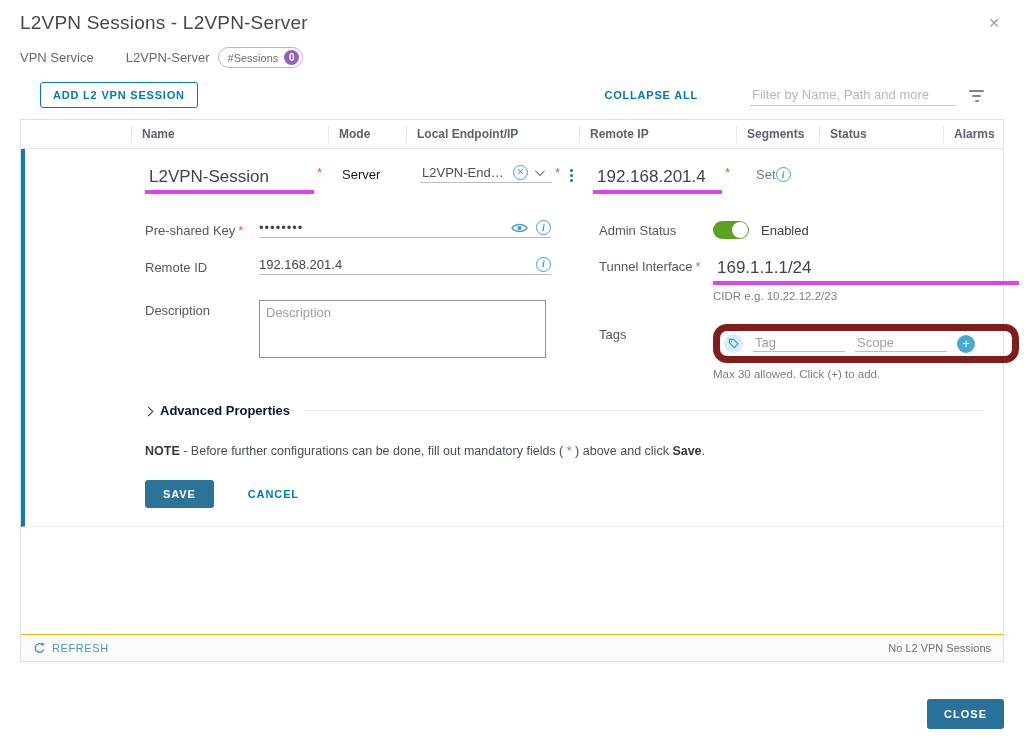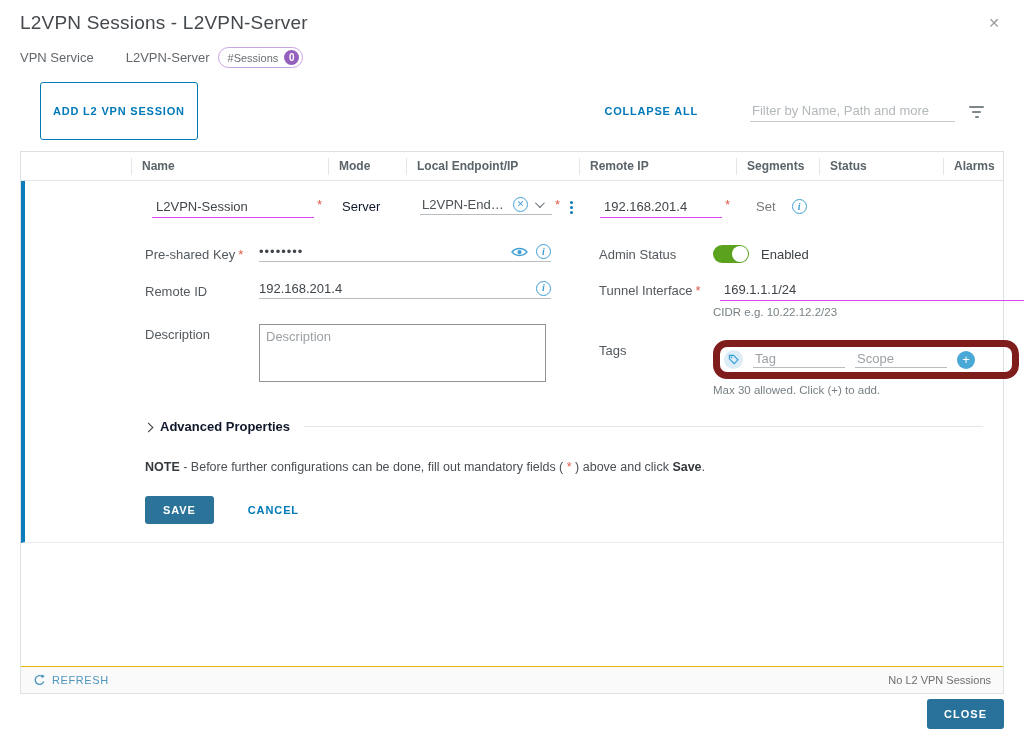--- a/index.html
+++ b/index.html
@@ -15,51 +15,51 @@
 
   .crumbs { display:flex; align-items:center; margin-top:13px; font-size:13px; color:#63686c; }
   .crumb { margin-right:32px; }
   .crumb2 { margin-right:8px; }
   .badge-pill { display:inline-flex; align-items:center; border:1px solid #c9a4e2; border-radius:11px; padding:2px 3px 2px 9px; gap:6px; }
   .badge-pill .blabel { font-size:11px; color:#6b6f73; }
   .badge-count { width:15px; height:15px; border-radius:50%; background:#9560bd; color:#fff; font-size:10px; display:flex; align-items:center; justify-content:center; font-weight:bold; }
 
   
   .toolbar { display:flex; justify-content:space-between; align-items:center; margin-top:14px; padding:0 20px; }
-  .btn-outline { background:#fff; border:1px solid #0079b8; color:#0079b8; font-size:11px; font-weight:600; letter-spacing:.8px; padding:22px 12px; border-radius:3px; cursor:pointer; font-family:inherit; }
+  .btn-outline { background:#fff; border:1px solid #0079b8; color:#0079b8; font-size:11px; font-weight:600; letter-spacing:.8px; padding:6px 12px; border-radius:3px; cursor:pointer; font-family:inherit; }
   .toolbar-right { display:flex; align-items:center; gap:28px; }
   .collapse-all { color:#0079b8; font-size:11px; font-weight:600; letter-spacing:.8px; cursor:pointer; }
   .filter-wrap { display:flex; align-items:center; gap:14px; }
   .filter-input { border:none; border-bottom:1px solid #c6cacc; width:205px; font-size:13px; padding:3px 2px; color:#43484c; font-family:inherit; outline:none;margin-left:24px; }
   .filter-input::placeholder { color:#b3b8bb; }
   .filter-icon { display:flex; flex-direction:column; align-items:center; gap:3px; cursor:pointer; padding-top:2px; }
   .filter-icon i { display:block; height:2px; background:#7d868b; border-radius:1px; }
   .filter-icon i:nth-child(1){ width:15px; } .filter-icon i:nth-child(2){ width:9px; } .filter-icon i:nth-child(3){ width:4px; }
 
   
   .grid { margin:11px 20px 0; border:1px solid #dce1e4; height:543px; display:flex; flex-direction:column; background:#fff; }
   .grid-head { display:grid; grid-template-columns:110px 197px 78px 173px 157px 83px 124px 1fr; height:29px; border-bottom:1px solid #e3e7e9; align-items:center; }
   .grid-head .hc { font-size:12px; font-weight:700; color:#5a6469; padding:0 10px; border-left:1px solid #e3e7e9; height:17px; line-height:17px; white-space:nowrap; overflow:hidden; }
   .grid-head .hc:first-child { border-left:none; }
 
   
   .edit-row { border-left:4px solid #0b7dba; border-bottom:1px solid #e9ebec; padding:16px 0 18px; }
   .r1 { display:grid; grid-template-columns:106px 197px 78px 173px 157px 1fr; align-items:flex-start; }
-  .u-input { border:none; border-bottom:1px solid #d946ef; background:transparent; font-size:13px; color:#3f454a; padding:2px 4px 3px; font-family:inherit; outline:none; width:100%;margin-left:7px; }
+  .u-input { border:none; border-bottom:4px solid #d946ef; background:transparent; font-size:17px; color:#3f454a; padding:2px 4px 3px; font-family:inherit; outline:none; width:100%; }
   .u-input::placeholder { color:#9aa0a4; }
   .cell { display:flex; align-items:flex-start; padding:0 6px 0 14px; }
   .star { color:#dd5b49; font-size:13px; margin-left:3px; line-height:1.3; }
   .mode-txt { font-size:13px; color:#0f172a; padding-top:2px; }
   .dd { display:flex; align-items:center; border-bottom:1px solid #b9bdbf; padding:0 2px 2px; flex:1; gap:5px; }
   .dd-val { font-size:13px; color:#4a5054; white-space:nowrap; overflow:hidden; text-overflow:ellipsis; max-width:86px; }
   .circ-icon { width:15px; height:15px; min-width:15px; border:1px solid #46a2d4; border-radius:50%; color:#46a2d4; font-size:9px; display:inline-flex; align-items:center; justify-content:center; line-height:1; cursor:pointer; }
   .chev-down { width:7px; height:7px; border-right:1.6px solid #5d656a; border-bottom:1.6px solid #5d656a; transform:rotate(45deg) translateY(-2px); margin-left:2px; cursor:pointer; }
   .kebab { display:flex; flex-direction:column; gap:2px; margin:4px 0 0 10px; cursor:pointer; }
   .kebab i { width:3px; height:3px; border-radius:50%; background:#0079b8; display:block; }
-  .set-link { display:flex; align-items:center; gap:16px; padding-left:20px; padding-top:2px; }
+  .set-link { display:flex; align-items:center; gap:0; padding-left:20px; padding-top:2px; }
   .set-txt { font-size:13px; color:#76797c; cursor:pointer; }
   .info-i { width:15px; height:15px; min-width:15px; border:1.3px solid #3f9fd4; border-radius:50%; color:#3f9fd4; font-size:10px; font-weight:bold; display:inline-flex; align-items:center; justify-content:center; line-height:1; cursor:pointer; font-family:"Liberation Serif", serif; font-style:italic; }
 
   
   .form-grid { display:grid; grid-template-columns:430px 1fr; margin:26px 20px 0 120px; column-gap:24px; }
   .fcol { display:flex; flex-direction:column; }
   .frow { display:flex; align-items:flex-start; margin-bottom:17px; }
   .flabel { width:114px; min-width:114px; font-size:13px; color:#53595e; padding-top:3px; }
   .fctrl { flex:1; max-width:292px; }
   .fctrl-r { flex:1; max-width:308px; }

